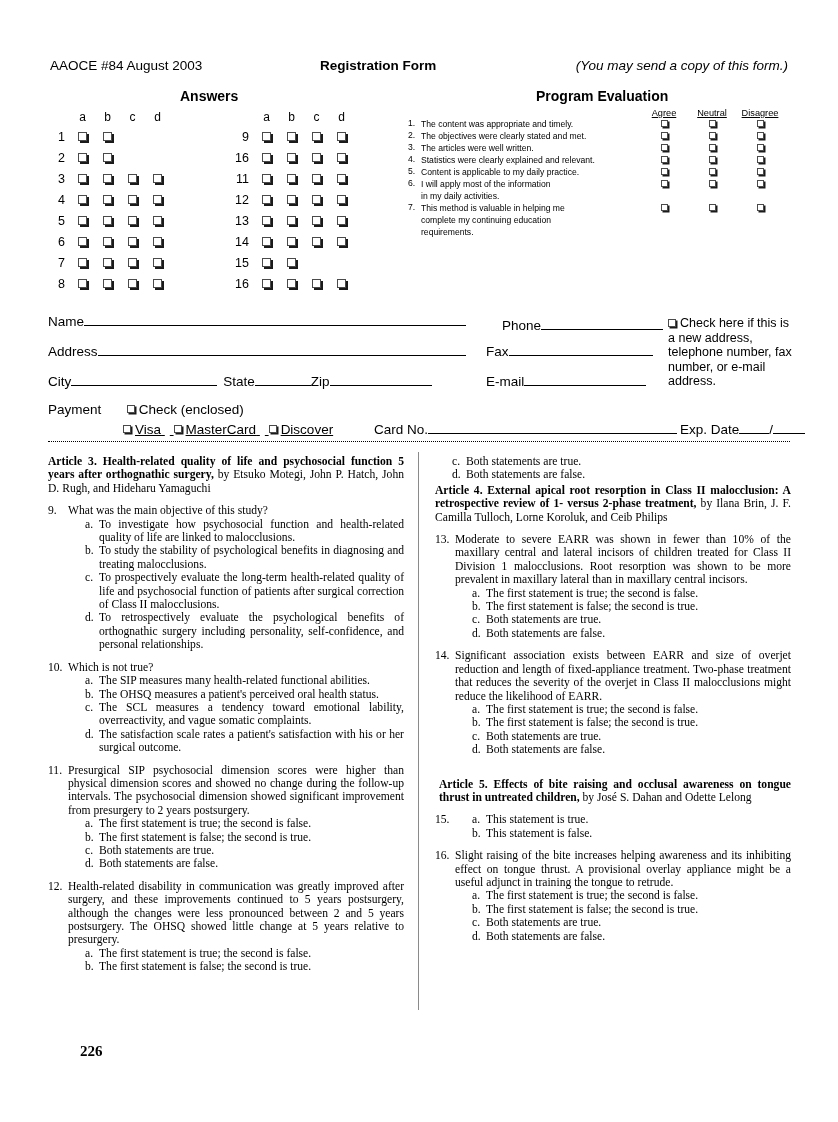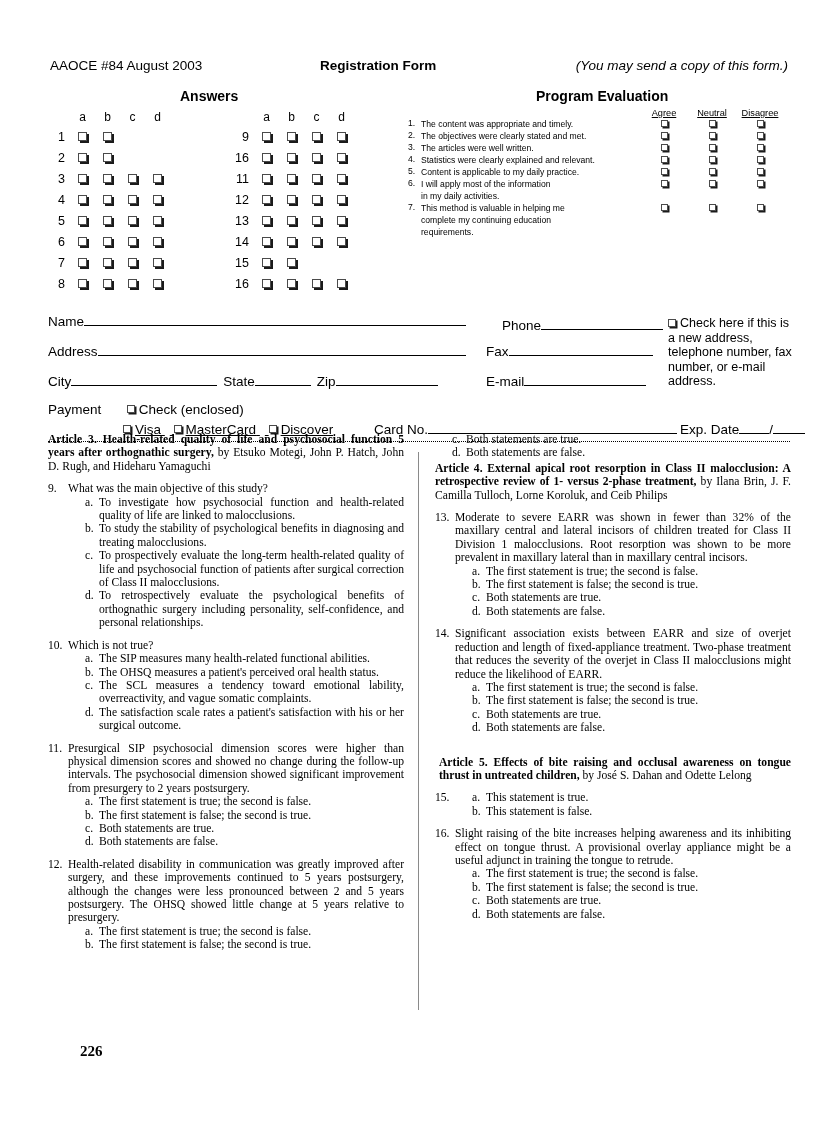--- a/index.html
+++ b/index.html
@@ -119,21 +119,21 @@
     position: absolute; left: 48px; top: 441px; width: 742px;
     border-top: 1.4px dotted #000;
   }
   .vrule {
     position: absolute; left: 418px; top: 452px; width: 1px; height: 558px;
     background: #8a8a8a;
   }
 
   
   .col {
-    position: absolute; top: 433px;
+    position: absolute; top: 455px;
     font-family: "Liberation Serif", serif;
     font-size: 11.6px;
     line-height: 13.4px;
     text-align: justify;
   }
   .col.left  { left: 48px;  width: 356px; }
   .col.right { left: 435px; width: 356px; }
 
   .art-title { font-weight: bold; margin: 0 0 0 0; text-align: justify; }
   .art-title .auth { font-weight: normal; }
@@ -395,21 +395,21 @@
     </div>
 
     <div class="frow" style="left:0px; top:30px;">
       <span class="lbl">Address</span><span class="rule" style="width:368px;"></span>
     </div>
     <div class="frow" style="left:438px; top:30px;">
       <span class="lbl">Fax</span><span class="rule" style="width:144px;"></span>
     </div>
 
     <div class="frow" style="left:0px; top:60px;">
-      <span class="lbl">City</span><span class="rule" style="width:146px;"></span><span class="lbl" style="margin-left:6px;">State</span><span class="rule" style="width:56px;"></span><span class="lbl" style="margin-left:6px;">Zip</span><span class="rule" style="width:102px;"></span>
+      <span class="lbl">City</span><span class="rule" style="width:146px;"></span><span class="lbl" style="margin-left:6px;">State</span><span class="rule" style="width:56px;"></span><span class="lbl" style="">Zip</span><span class="rule" style="width:102px;"></span>
     </div>
     <div class="frow" style="left:438px; top:60px;">
       <span class="lbl">E-mail</span><span class="rule" style="width:122px;"></span>
     </div>
 
     <div class="frow" style="left:0px; top:88px;">
       <span class="lbl">Payment</span>
       <span style="display:inline-block; width:18px;"></span>
       <span class="cb-inline"></span><span>Check (enclosed)</span>
     </div>
@@ -546,21 +546,21 @@
         </div>
       </div>
 
     <div class="art-title" style="margin-top:2px;">
       <span>Article 4. External apical root resorption in Class II malocclusion: A retrospective review of 1- versus 2-phase treatment,</span><span class="auth"> by Ilana Brin, J. F. Camilla Tulloch, Lorne Koroluk, and Ceib Philips</span>
     </div>
 
     <div class="q">
       <div class="qnum">13.</div>
       <div class="qbody">
-        <div>Moderate to severe EARR was shown in fewer than 32% of the maxillary central and lateral incisors of children treated for Class II Division 1 malocclusions. Root resorption was shown to be more prevalent in maxillary lateral than in maxillary central incisors.</div>
+        <div>Moderate to severe EARR was shown in fewer than 10% of the maxillary central and lateral incisors of children treated for Class II Division 1 malocclusions. Root resorption was shown to be more prevalent in maxillary lateral than in maxillary central incisors.</div>
         <div class="opts" id="q13-opts">
             <div class="opt">
               <div class="olet">a.</div>
               <div class="otxt">The first statement is true; the second is false.</div>
             </div>
             <div class="opt">
               <div class="olet">b.</div>
               <div class="otxt">The first statement is false; the second is true.</div>
             </div>
             <div class="opt">

